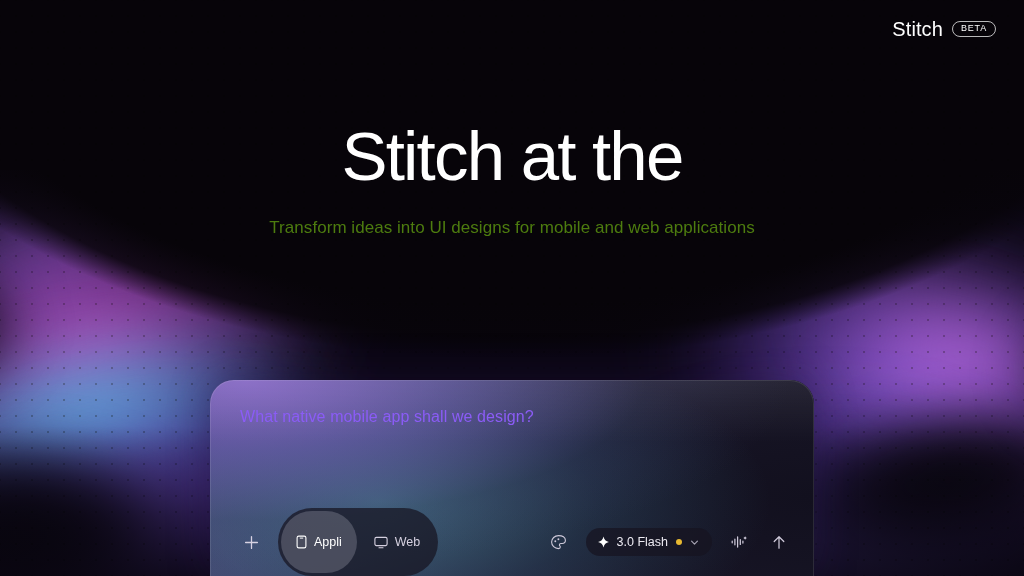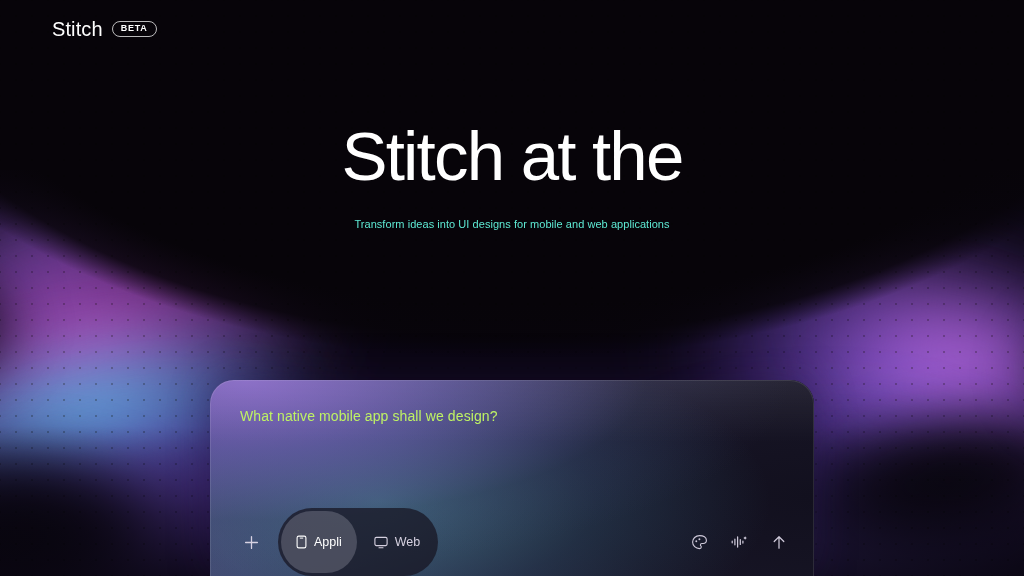--- a/index.html
+++ b/index.html
@@ -189,42 +189,42 @@
     opacity: 0.5;
   }
 
   
   .header {
     position: absolute;
     left: 0; right: 0; top: 0;
     height: 58px;
     display: flex;
     align-items: center;
-    justify-content: flex-start;
+    justify-content: flex-end;
     padding: 0 28px 0 52px;
     box-sizing: border-box;
     z-index: 30;
   }
   .brand {
     display: flex;
     align-items: center;
     gap: 9px;
   }
   .brand-name {
     color: #ffffff;
     font-size: 20px;
     font-weight: 400;
     letter-spacing: 0.1px;
   }
   .beta-badge {
     border: 1px solid rgba(255,255,255,0.72);
     border-radius: 999px;
     color: #ffffff;
     font-size: 9px;
-    font-weight: 700;
+    font-weight: 400;
     letter-spacing: 0.8px;
     padding: 2px 8px 2.5px;
     line-height: 1;
   }
   .try-now {
     background: #f6f4f4;
     color: #1c1b1f;
     border: none;
     border-radius: 999px;
     font-family: "Liberation Sans", sans-serif;
@@ -245,22 +245,22 @@
   .headline {
     color: #ffffff;
     font-size: 69px;
     line-height: 70px;
     font-weight: 400;
     letter-spacing: -1.8px;
     margin: 0;
   }
   .subhead {
     margin: 26px 0 0 0;
-    color: #5eead4;
-    font-size: 11px;
+    color: #4d7c0f;
+    font-size: 17px;
     font-weight: 400;
     letter-spacing: 0.05px;
   }
 
   
   .prompt-card {
     position: absolute;
     left: 210px;
     top: 380px;
     width: 604px;
@@ -292,22 +292,22 @@
     border-bottom: none;
     pointer-events: none;
   }
   .card-inner {
     position: absolute;
     inset: 0;
     padding: 28px 30px 0 30px;
     box-sizing: border-box;
   }
   .placeholder {
-    color: #bef264;
-    font-size: 14px;
+    color: #8b5cf6;
+    font-size: 16px;
     letter-spacing: 0.1px;
   }
 
   
   .toolbar {
     position: absolute;
     left: 0; right: 0;
     bottom: 16px;
     height: 36px;
     display: flex;
@@ -475,20 +475,34 @@
 
       <div class="tb-right">
         <button class="icon-btn">
           <svg width="17" height="17" viewBox="0 0 17 17" fill="none" aria-hidden="true">
             <path d="M8.5 1.6c-3.8 0-6.9 2.9-6.9 6.5 0 3.6 3.1 6.5 6.9 6.5 1.1 0 1.8-.7 1.8-1.6 0-.4-.2-.8-.5-1.1-.3-.3-.4-.6-.4-1 0-.8.7-1.4 1.5-1.4h1.2c2 0 3.3-1.3 3.3-3.2 0-3.1-2.9-4.7-6.9-4.7z" stroke="#cfcada" stroke-width="1.1" stroke-linejoin="round"></path>
             <circle cx="5.3" cy="7.3" r="0.95" fill="#cfcada"></circle>
             <circle cx="8.4" cy="5.2" r="0.95" fill="#cfcada"></circle>
           </svg>
         </button>
 
+        <button class="model-chip">
+          <span>
+            <svg width="13" height="13" viewBox="0 0 13 13" fill="none" aria-hidden="true">
+              <path d="M6.5 0.6c.5 2.9 2.5 5 5.4 5.4 -2.9.5-4.9 2.5-5.4 5.4 -.5-2.9-2.5-4.9-5.4-5.4 2.9-.4 4.9-2.5 5.4-5.4z" fill="#ffffff"></path>
+            </svg>
+          </span>
+          <span>3.0 Flash</span>
+          <span class="status-dot"></span>
+          <span class="chev">
+            <svg width="11" height="11" viewBox="0 0 11 11" fill="none" aria-hidden="true">
+              <path d="M2.6 4.2L5.5 7.1 8.4 4.2" stroke="#d9d5e4" stroke-width="1.15" stroke-linecap="round" stroke-linejoin="round"></path>
+            </svg>
+          </span>
+        </button>
 
         <button class="icon-btn">
           <svg width="18" height="16" viewBox="0 0 18 16" fill="none" aria-hidden="true">
             <path d="M2.2 7.2v1.6M4.9 5.2v5.6M7.6 2.9v10.2M10.3 5.6v4.8M12.9 7.0v2" stroke="#cfcada" stroke-width="1.25" stroke-linecap="round"></path>
             <path d="M15.1 2.0c.2 1.1.9 1.8 2 2 -1.1.2-1.8.9-2 2 -.2-1.1-.9-1.8-2-2 1.1-.2 1.8-.9 2-2z" fill="#cfcada"></path>
           </svg>
         </button>
 
         <button class="icon-btn">
           <span>

